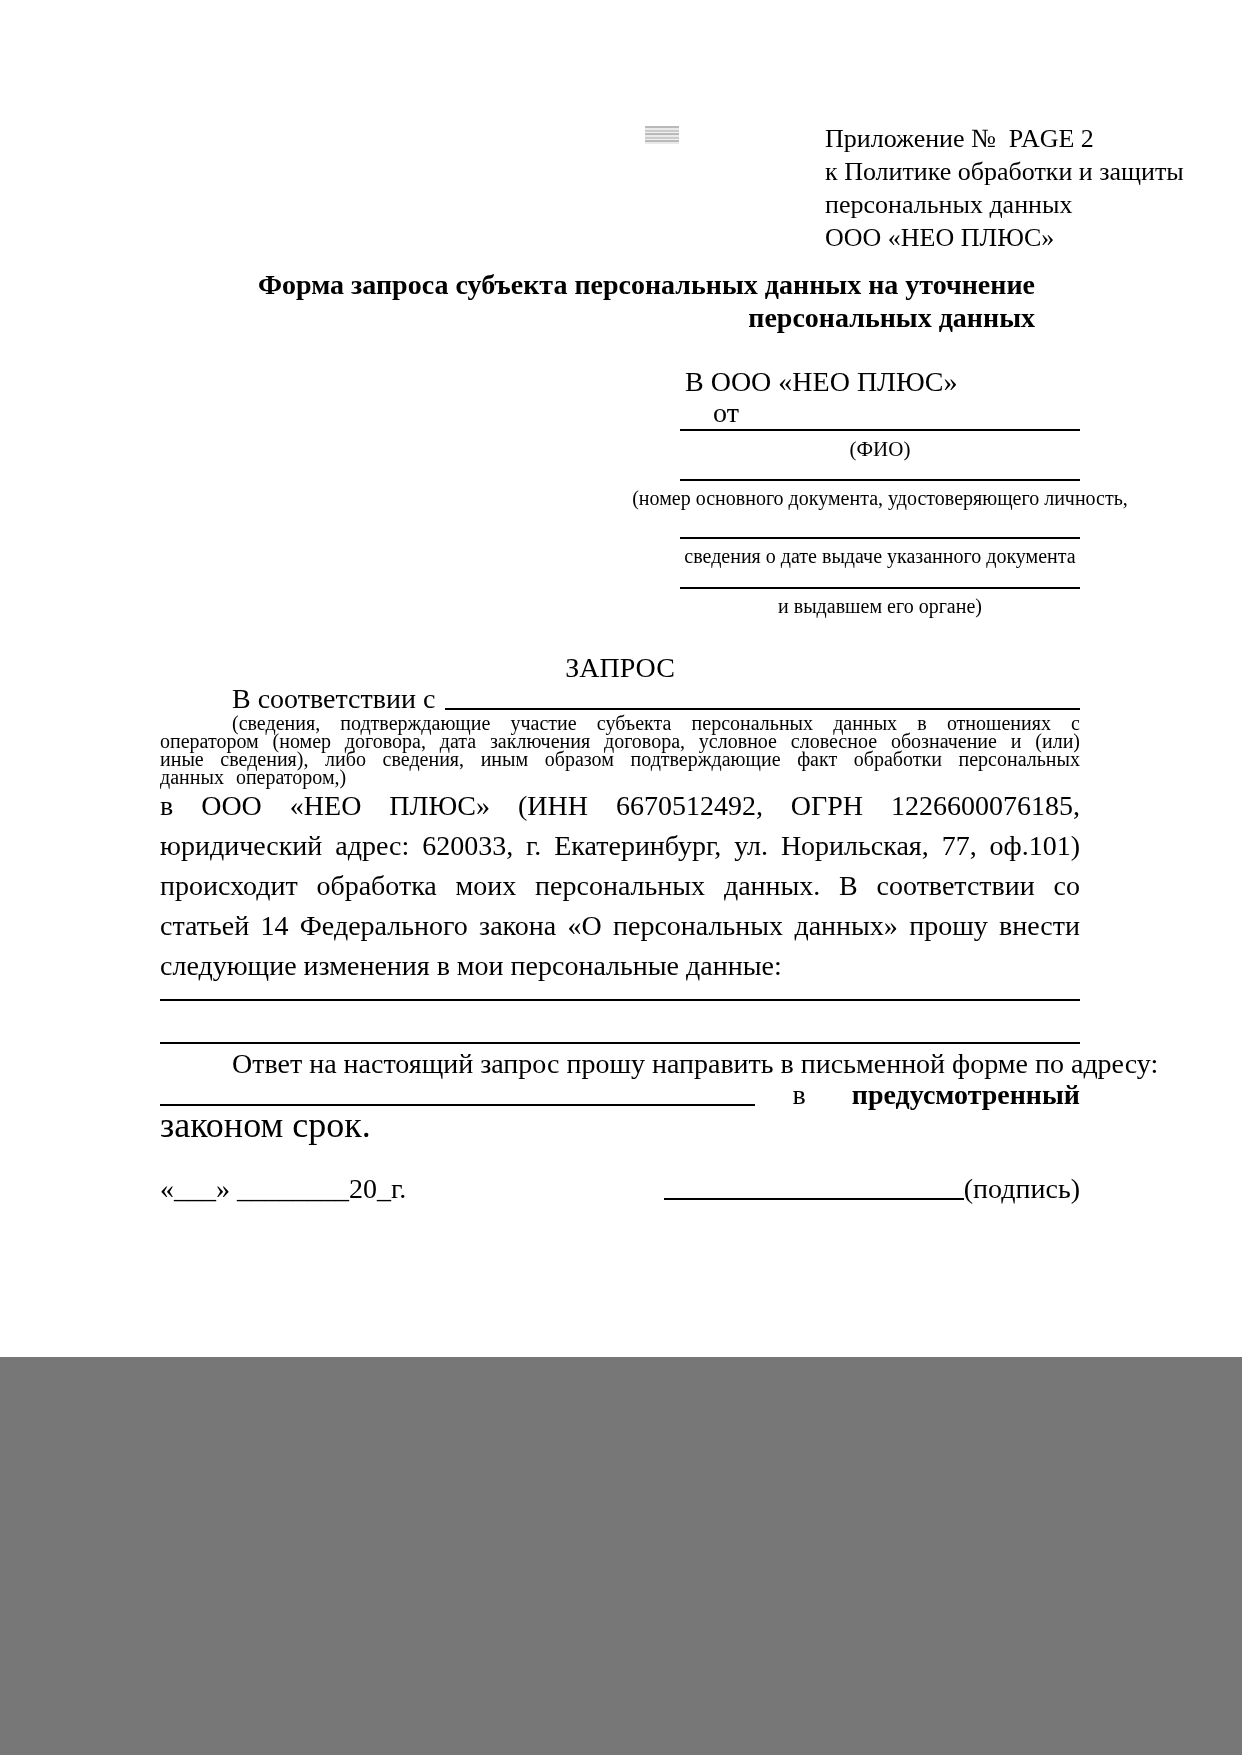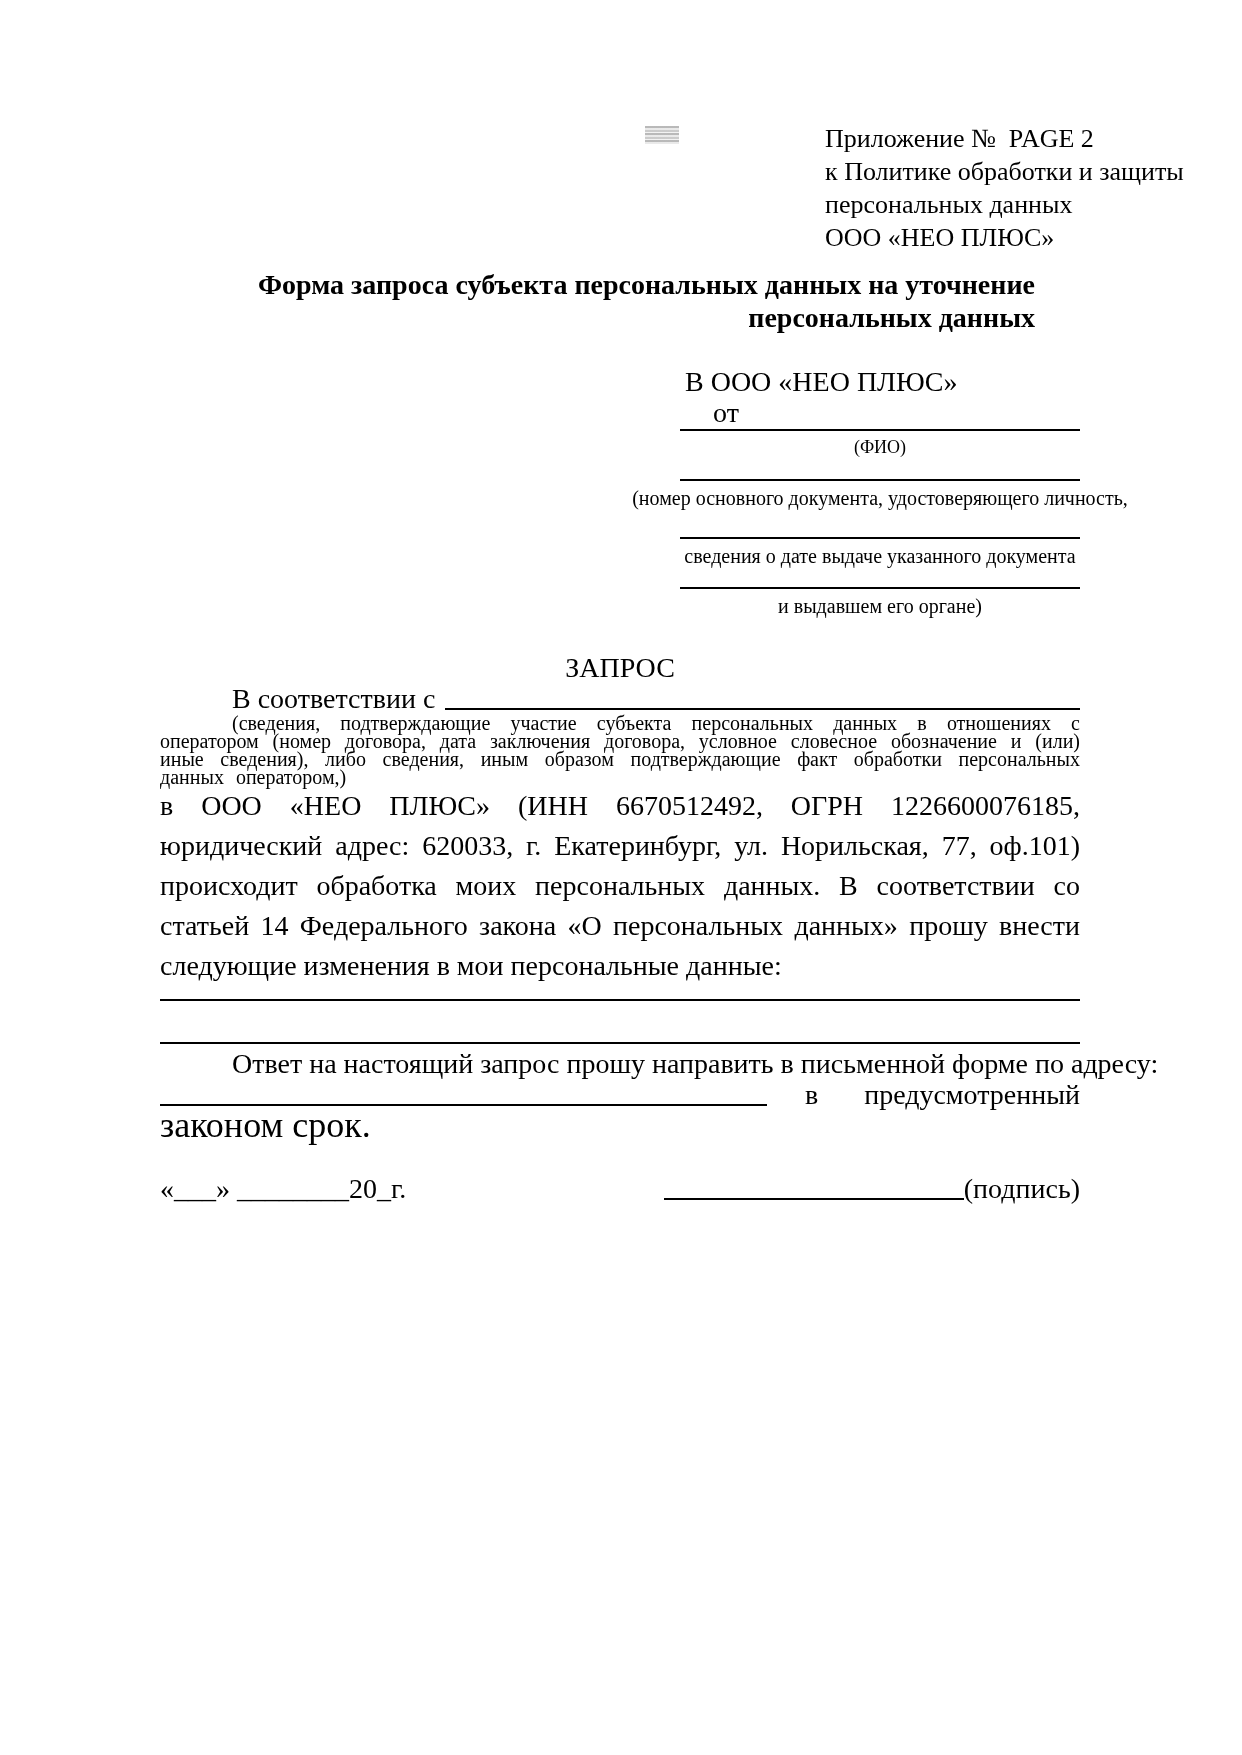--- a/index.html
+++ b/index.html
@@ -1,18 +1,18 @@
 <!DOCTYPE html>
 <html><head>
 <meta charset="utf-8">
 <style>
   html,body{margin:0;padding:0;background:#777;}
   .page{
     position:relative;
-    width:1242px;height:1755px;
+    width:1242px;height:1357px;
     margin:0 auto;
     background:#ffffff;
     color:#000;
     font-family:"Liberation Serif","DejaVu Serif",serif;
     overflow:hidden;
   }
   .content{
     padding:268px 162px 0 160px; 
   }
   
@@ -38,40 +38,40 @@
   .field-line{
     margin-left:520px; width:400px; height:0;
     border-bottom:2px solid #000;
   }
   .fl-1{margin-top:1px;} .fl-2{margin-top:18px;} .fl-3{margin-top:26px;} .fl-4{margin-top:18px;}
   .cap{position:relative; margin-left:520px; width:400px; height:24px; margin-top:6px;}
   .cap span{
     position:absolute; left:50%; transform:translateX(-50%);
     white-space:nowrap; font-size:20px;
   }
-  .cap.fio span{font-size:18px;}
+  .cap.fio span{font-size:21px;}
   .req-heading{margin-top:33px; text-align:center; font-size:28px; line-height:31px;}
   .intro-row{display:flex; padding-left:72px; font-size:28px; line-height:31px;}
   .intro-row .pre{white-space:pre;}
   .fill{flex:1; border-bottom:2px solid #000; margin:0 0 4px 10px;}
   .note{
     margin:0; font-size:20px; line-height:18px;
     text-align:justify; text-indent:72px; word-spacing:7px;
   }
   .body-par{
     margin:0; font-size:28px; line-height:40px;
     text-align:justify;
   }
   .blank-line{height:0; border-bottom:2px solid #000;}
   .bl-a{margin-top:13px;} .bl-b{margin-top:41px;}
   .resp-l1{margin-top:4px; padding-left:72px; font-size:28px; line-height:31px; white-space:nowrap;}
   .resp-l2{display:flex; font-size:28px; line-height:31px;}
   .resp-fill{flex:1; border-bottom:2px solid #000; margin-bottom:4px;}
   .resp-w1{margin-left:38px;}
-  .resp-w2{margin-left:46px;}
+  .resp-w2{margin-left:46px;font-weight:bold;}
   .resp-l3{font-size:36px; line-height:31px;}
   .sig-row{
     margin-top:32px; display:flex; justify-content:space-between;
     font-size:28px; line-height:31px;gap:12px;
   }
   .sig-right{display:flex; align-items:flex-end;}
   .sig-line{display:inline-block; width:300px; border-bottom:2px solid #000; margin-bottom:4px;}
   .date-blank{white-space:pre;}
 </style>
 </head>

